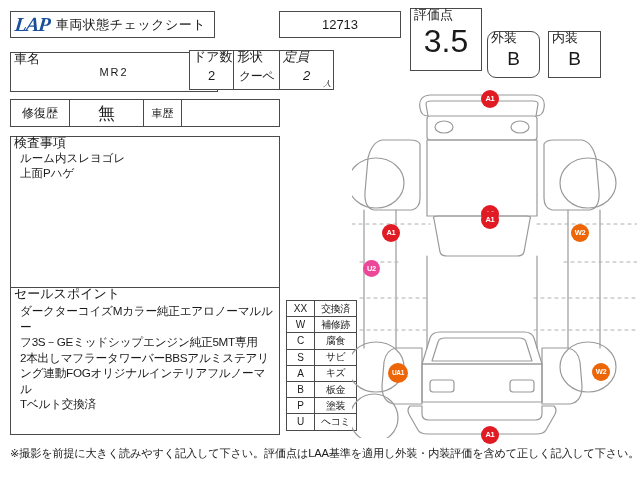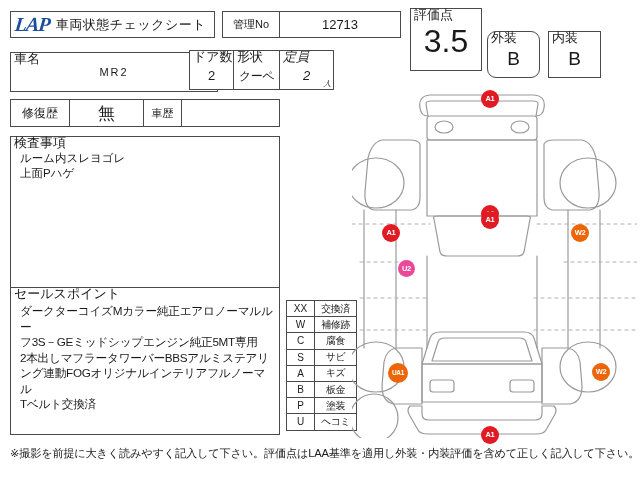--- a/index.html
+++ b/index.html
@@ -168,23 +168,20 @@
 </head>
 <body>
 
 <div class="sheet">
 
   <div class="box" id="title-box">
     <span id="lap-logo">LAP</span>
     <span id="title-text">車両状態チェックシート</span>
   </div>
 
-  <div class="box" id="mgmt-label-box">
-    <div class="ctr">管理No</div>
-  </div>
   <div class="box" id="mgmt-value-box">
     <div class="ctr">12713</div>
   </div>
 
   <div class="box" id="score-box">
     <span class="cap">評価点</span>
     <div id="score-val">3.5</div>
   </div>
 
   <div class="box" id="ext-box">
@@ -343,21 +340,21 @@
 
         <circle cx="22" cy="338" r="24"></circle>
       </g>
     </svg>
 
   <div class="marker" style="left: 129px; top: 10px; width: 18px; height: 18px; background: rgb(224, 27, 36);">A1</div>
       <div class="marker" style="left: 129px; top: 125px; width: 18px; height: 18px; background: rgb(224, 27, 36);">A1</div>
       <div class="marker" style="left: 129px; top: 131px; width: 18px; height: 18px; background: rgb(224, 27, 36);">A1</div>
       <div class="marker" style="left: 30px; top: 144px; width: 18px; height: 18px; background: rgb(224, 27, 36);">A1</div>
       <div class="marker" style="left: 219px; top: 144px; width: 18px; height: 18px; background: rgb(236, 102, 8);">W2</div>
-      <div class="marker" style="left: 11px; top: 180px; width: 17px; height: 17px; background: #ec4899; margin-left: 35px;">U2</div>
+      <div class="marker" style="left: 11px; top: 180px; width: 17px; height: 17px; background: #ec4899;">U2</div>
       <div class="marker" style="left: 36px; top: 283px; width: 20px; height: 20px; background: rgb(236, 102, 8); font-size: 6.5px;">UA1</div>
       <div class="marker" style="left: 240px; top: 283px; width: 18px; height: 18px; background: rgb(236, 102, 8);">W2</div>
       <div class="marker" style="left: 129px; top: 346px; width: 18px; height: 18px; background: rgb(224, 27, 36);">A1</div>
     </div>
 
   <div class="abs" id="footer-note">※撮影を前提に大きく読みやすく記入して下さい。評価点はLAA基準を適用し外装・内装評価を含めて正しく記入して下さい。</div>
 
 </div>
 
 </body></html>

